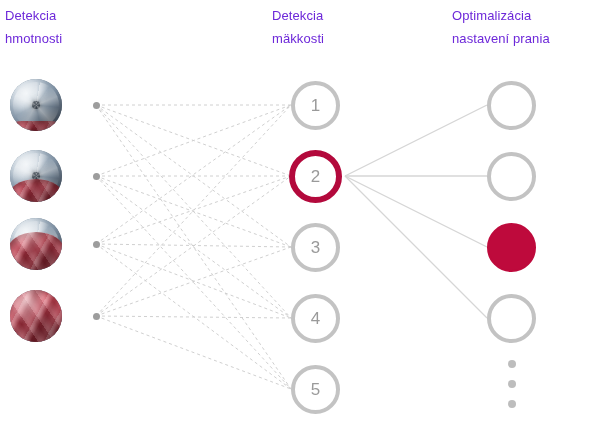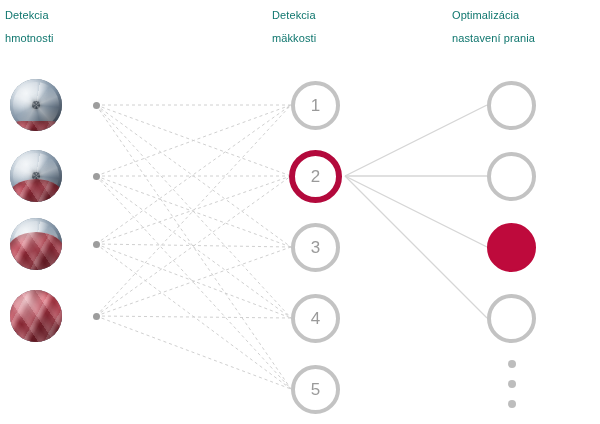--- a/index.html
+++ b/index.html
@@ -18,23 +18,23 @@
   #stage {
     position: absolute;
     left: 0; top: 0;
     width: 600px;
     height: 424px;
   }
 
   
   .col-title {
     position: absolute;
-    font-size: 11px;
+    font-size: 13px;
     line-height: 23px;
-    color: #0f766e;
+    color: #6d28d9;
     white-space: pre-line;
     letter-spacing: 0.1px;
   }
   #title-weight   { left: 5px;   top: 4px;  text-align: left; width: 180px; }
   #title-softness { left: 272px; top: 4px;  text-align: left; width: 180px; }
   #title-optimize { left: 452px; top: 4px;  text-align: left; width: 160px; }
 
   
   #edges {
     position: absolute;

